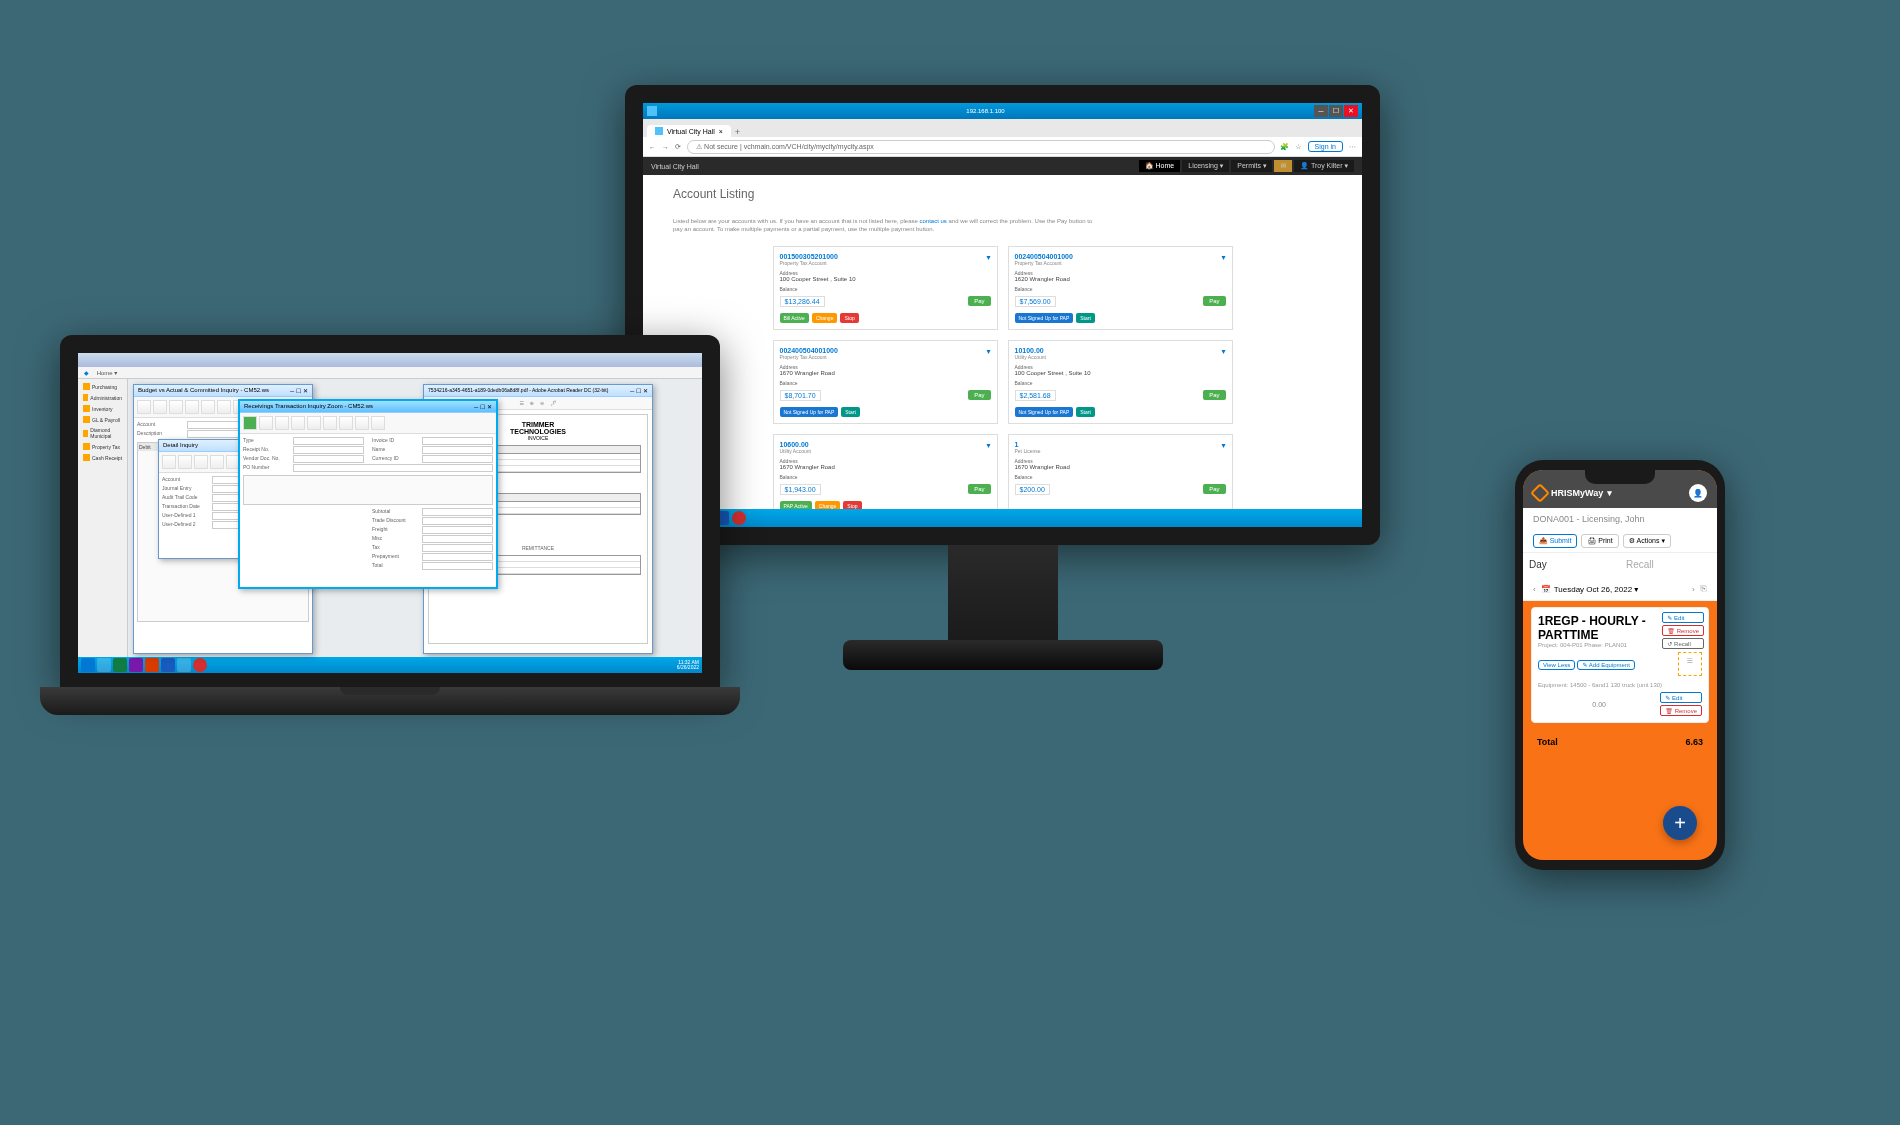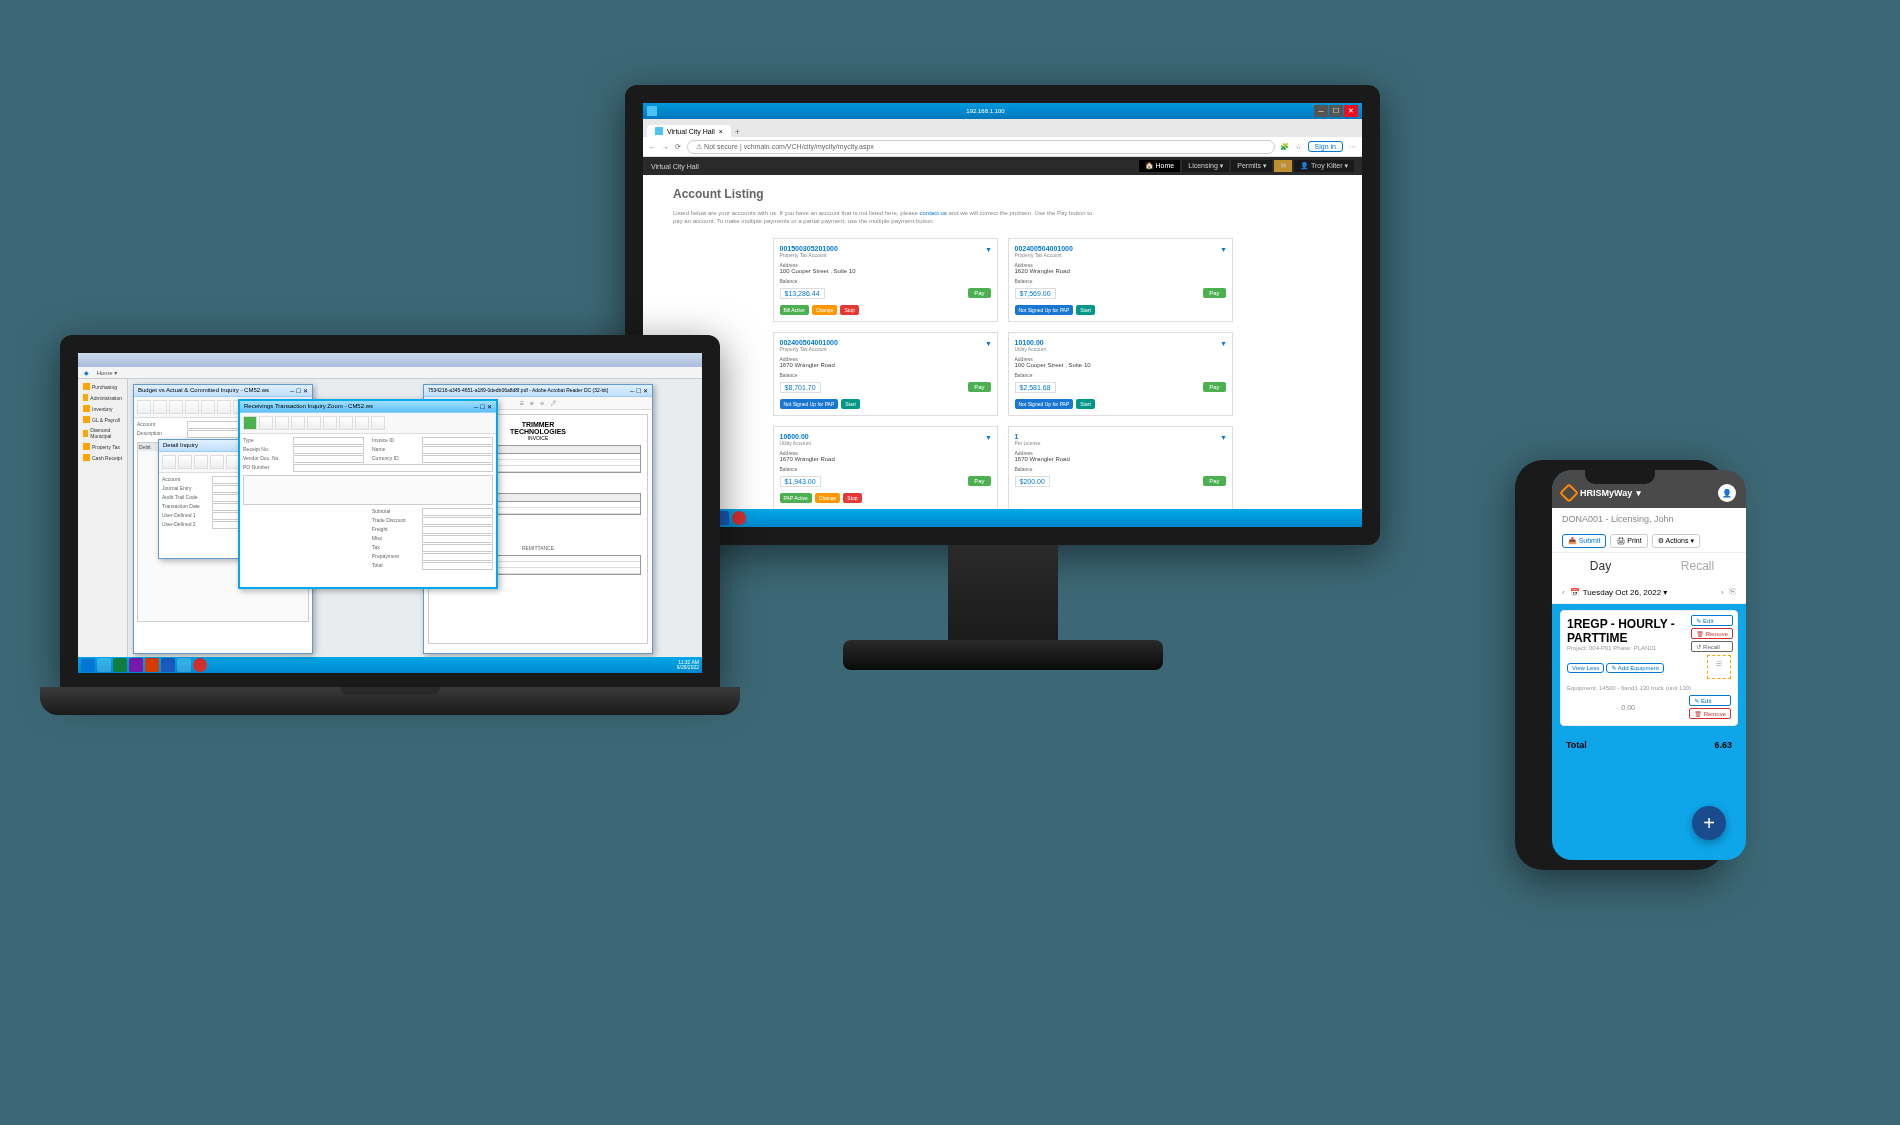--- a/index.html
+++ b/index.html
@@ -21,21 +21,21 @@
 .addr-bar { background: #fff; border-bottom: 1px solid #ddd; height: 20px; display: flex; align-items: center; gap: 6px; padding: 0 6px; font-size: 7px; color: #666; }
 .addr-input { flex: 1; border: 1px solid #ccc; border-radius: 10px; padding: 2px 8px; }
 .signin-btn { border: 1px solid #0078d4; color: #0078d4; padding: 1px 6px; border-radius: 3px; }
 
 .site-header { background: #2a2a2a; height: 18px; display: flex; align-items: center; justify-content: space-between; padding: 0 8px; color: #ccc; font-size: 7px; }
 .site-nav { display: flex; gap: 2px; }
 .nav-item { background: #1a1a1a; padding: 2px 6px; }
 .nav-item.home { background: #000; color: #fff; }
 
 .page-content { padding: 12px 30px; }
-.page-title { font-size: 12px; color: #666; margin-bottom: 8px; font-weight: bold; }
+.page-title { font-size: 12px; color: #666; margin-bottom: 16px; }
 .page-desc { font-size: 6px; color: #888; line-height: 1.4; margin-bottom: 12px; max-width: 420px; }
 .page-desc a { color: #0078d4; }
 
 .account-grid { display: grid; grid-template-columns: 1fr 1fr; gap: 10px; max-width: 460px; margin: 0 auto; }
 .account-card { border: 1px solid #ddd; padding: 6px; position: relative; }
 .acct-num { color: #0078d4; font-size: 7px; font-weight: bold; }
 .acct-type { font-size: 5px; color: #888; }
 .acct-label { font-size: 5px; color: #666; margin-top: 4px; }
 .acct-val { font-size: 6px; color: #444; }
 .acct-balance-row { display: flex; justify-content: space-between; align-items: center; margin-top: 4px; }
@@ -83,34 +83,34 @@
 .inv-th { background: #eee; font-size: 4px; padding: 1px; border-bottom: 1px solid #999; }
 .inv-row { font-size: 4px; padding: 1px; border-bottom: 1px solid #ddd; height: 6px; }
 
 .lap-taskbar { position: absolute; bottom: 0; left: 0; right: 0; height: 16px; background: linear-gradient(#00a8e8,#0088cc); display: flex; align-items: center; gap: 2px; padding: 0 3px; }
 .lap-clock { margin-left: auto; font-size: 5px; color: #fff; text-align: right; line-height: 1; }
 
 
 .phone { position: absolute; right: 175px; top: 460px; width: 210px; height: 410px; }
 .phone-bezel { background: #1a1a1a; border-radius: 28px; padding: 10px 8px; width: 100%; height: 100%; box-shadow: 0 10px 40px rgba(0,0,0,0.5); position: relative; }
 .phone-notch { position: absolute; top: 10px; left: 50%; transform: translateX(-50%); width: 70px; height: 14px; background: #1a1a1a; border-radius: 0 0 10px 10px; z-index: 10; }
-.phone-screen { background: #0ea5e9; width: 100%; height: 100%; border-radius: 20px; overflow: hidden; font-size: 8px; margin-left: 29px; }
+.phone-screen { background: #f97316; width: 100%; height: 100%; border-radius: 20px; overflow: hidden; font-size: 8px; }
 
 .ph-header { background: #4a4a4a; color: #fff; padding: 14px 10px 6px; display: flex; justify-content: space-between; align-items: center; }
 .ph-logo { display: flex; align-items: center; gap: 4px; font-size: 9px; font-weight: bold; }
 .ph-logo-icon { width: 14px; height: 14px; border: 2px solid #ff8800; border-radius: 3px; transform: rotate(45deg); }
 .ph-avatar { width: 18px; height: 18px; background: #fff; border-radius: 50%; display: flex; align-items: center; justify-content: center; color: #888; }
 
 .ph-emp { background: #fff; padding: 6px 10px; font-size: 9px; color: #888; }
 .ph-actions { background: #fff; padding: 4px 10px; border-bottom: 1px solid #eee; display: flex; gap: 4px; }
 .ph-btn { border: 1px solid #ccc; background: #fff; font-size: 7px; padding: 2px 5px; border-radius: 3px; display: flex; align-items: center; gap: 2px; }
 .ph-btn.primary-outline { border-color: #0078d4; color: #0078d4; }
 
 .ph-tabs { background: #fff; display: flex; }
-.ph-tab { flex: 1; padding: 6px; font-size: 12px; color: #aaa; border-bottom: 2px solid transparent; text-align: center; }
+.ph-tab { flex: 1; padding: 6px; font-size: 10px; color: #aaa; border-bottom: 2px solid transparent; }
 .ph-tab.active { color: #333; }
 
 .ph-date { background: #fff; padding: 6px 10px; display: flex; align-items: center; gap: 6px; font-size: 8px; border-bottom: 1px solid #eee; }
 .ph-date-chev { color: #888; }
 
 .ph-entry { background: #fff; margin: 6px 8px; padding: 6px; border: 1px solid #eee; border-radius: 4px; position: relative; }
 .ph-entry-title { font-size: 12px; font-weight: bold; }
 .ph-entry-sub { font-size: 6px; color: #999; }
 .ph-entry-row { display: flex; justify-content: space-between; align-items: center; margin-top: 4px; }
 .ph-pill { border: 1px solid #0078d4; color: #0078d4; font-size: 6px; padding: 1px 4px; border-radius: 3px; }

